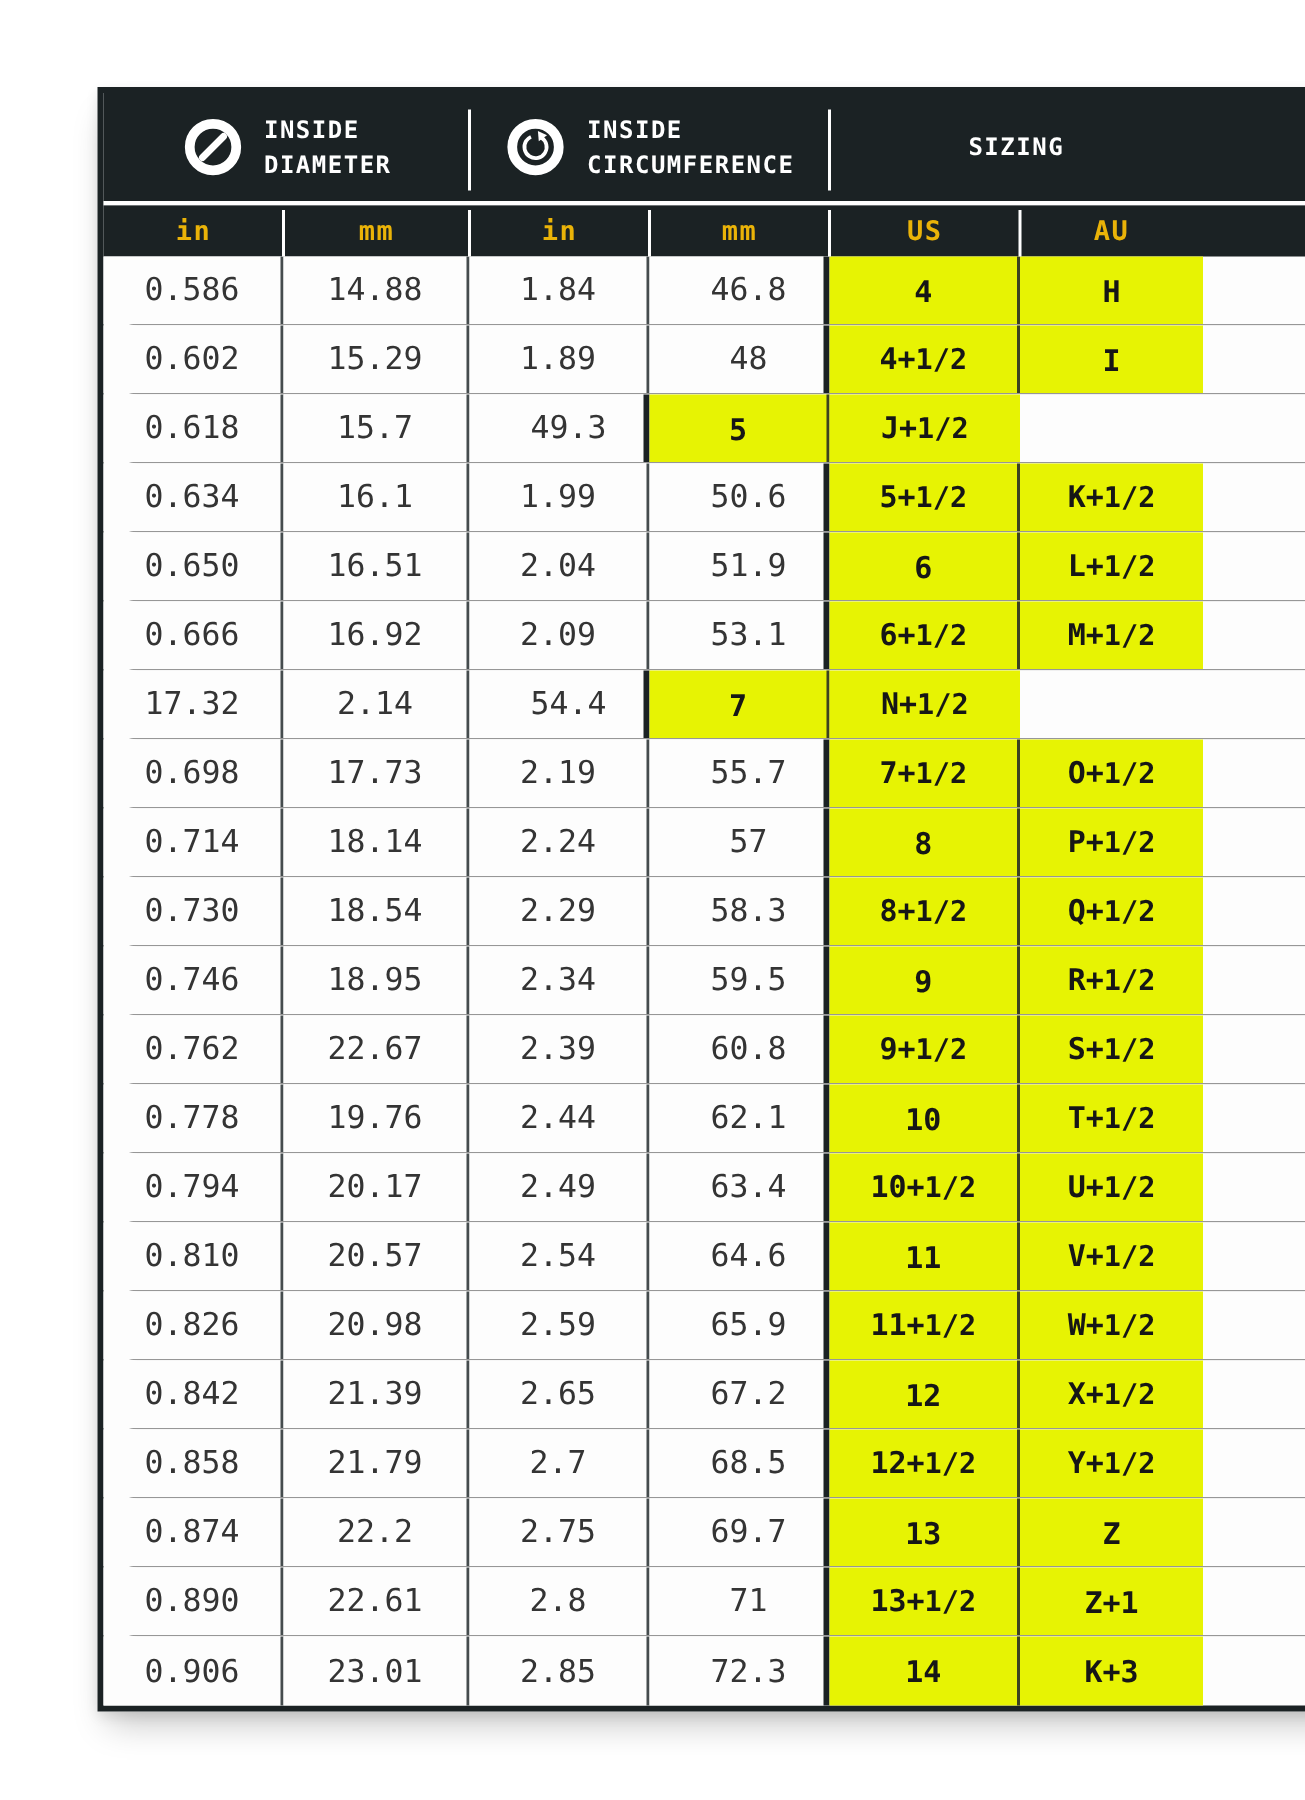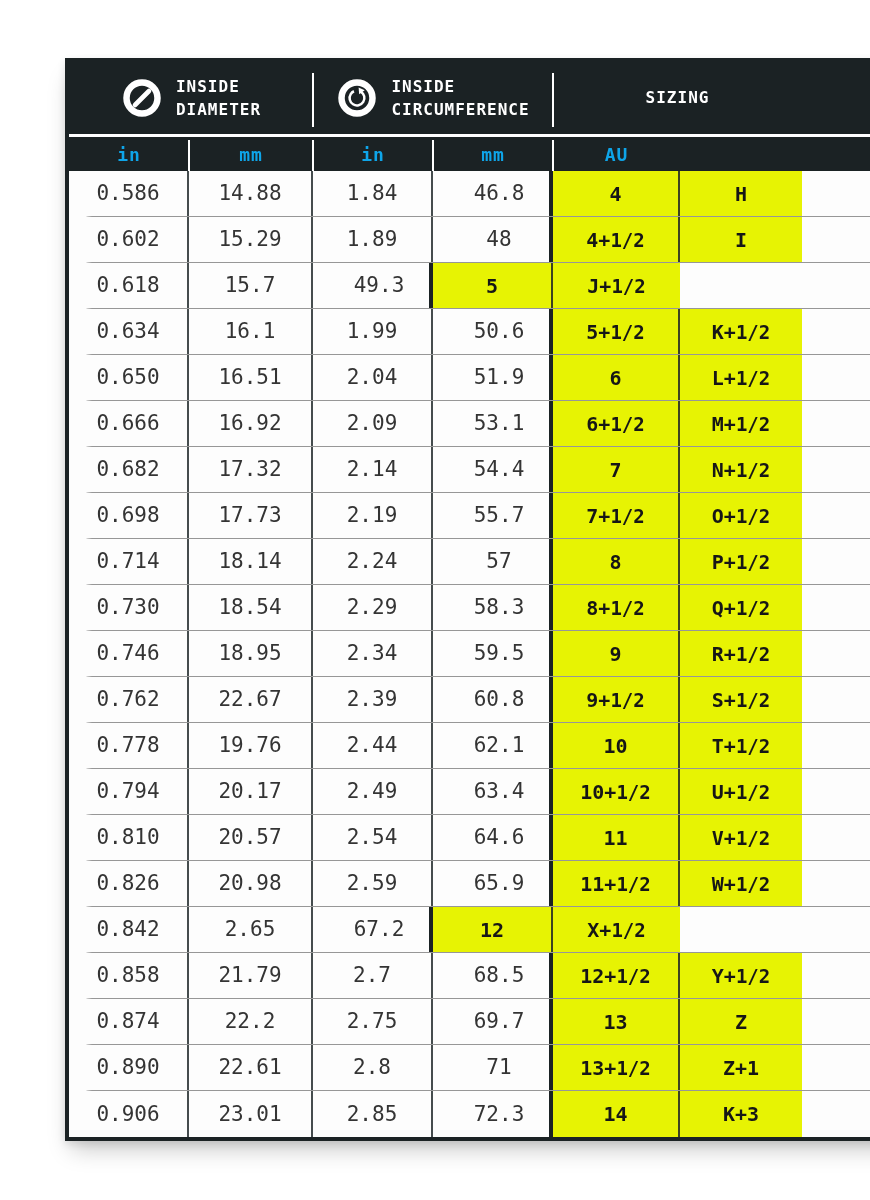--- a/index.html
+++ b/index.html
@@ -61,21 +61,21 @@
     background: #1b2224;
     display: grid;
     grid-template-columns: 120px 124px 120px 120px 127px 122px;
     height: 34px;
   }
   .sc {
     position: relative;
     display: flex;
     align-items: center;
     justify-content: center;
-    color: #0ea5e9;
+    color: #eab308;
     font-weight: bold;
     font-size: 18px;
     letter-spacing: 1px;
   }
   .sc + .sc::before {
     content: '';
     position: absolute;
     left: -1px; top: 3px; bottom: 0;
     width: 2px;
     background: #ffffff;
@@ -138,20 +138,21 @@
     <div class="hsec hsec-sizing">
       <span class="hlabel">SIZING</span>
     </div>
   </div>
 
   <div class="subhead">
     <div class="sc">in</div>
     <div class="sc">mm</div>
     <div class="sc">in</div>
     <div class="sc">mm</div>
+    <div class="sc">US</div>
     <div class="sc">AU</div>
   </div>
 
   <div id="tbody">
   <div class="row">
     <div class="cell c1">
           <span class="v">0.586</span>
         </div>
     <div class="cell c2">
           <span class="v">14.88</span>
@@ -266,23 +267,20 @@
         </div>
     <div class="cell c5 yellow">
           <span class="v">6+<span class="frac">1/2</span></span>
         </div>
     <div class="cell c6 yellow">
           <span class="v">M+<span class="frac">1/2</span></span>
         </div>
   </div>
 
   <div class="row">
-    <div class="cell c1">
-          <span class="v">0.682</span>
-        </div>
     <div class="cell c2">
           <span class="v">17.32</span>
         </div>
     <div class="cell c3">
           <span class="v">2.14</span>
         </div>
     <div class="cell c4">
           <span class="v">54.4</span>
         </div>
     <div class="cell c5 yellow">
@@ -478,20 +476,23 @@
           <span class="v">11+<span class="frac">1/2</span></span>
         </div>
     <div class="cell c6 yellow">
           <span class="v">W+<span class="frac">1/2</span></span>
         </div>
   </div>
 
   <div class="row">
     <div class="cell c1">
           <span class="v">0.842</span>
+        </div>
+    <div class="cell c2">
+          <span class="v">21.39</span>
         </div>
     <div class="cell c3">
           <span class="v">2.65</span>
         </div>
     <div class="cell c4">
           <span class="v">67.2</span>
         </div>
     <div class="cell c5 yellow">
           <span class="v">12</span>
         </div>

